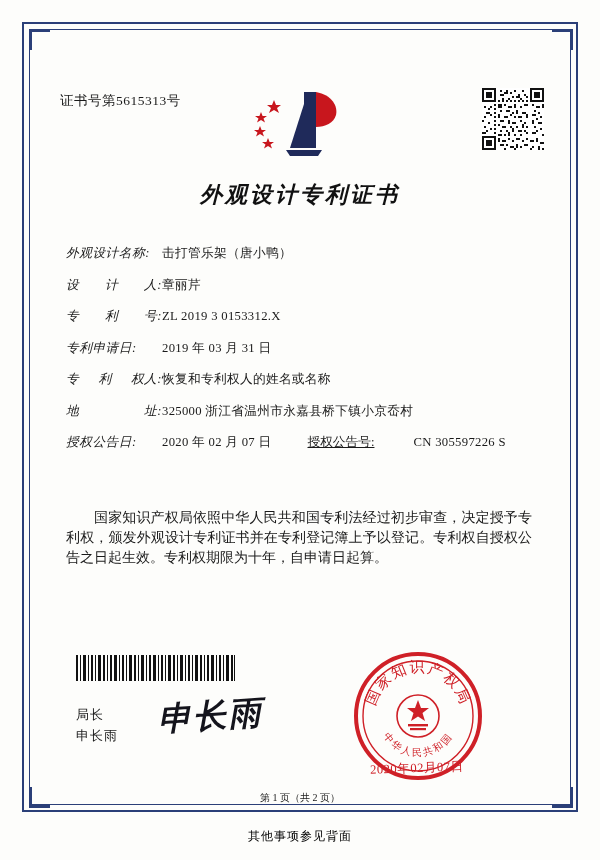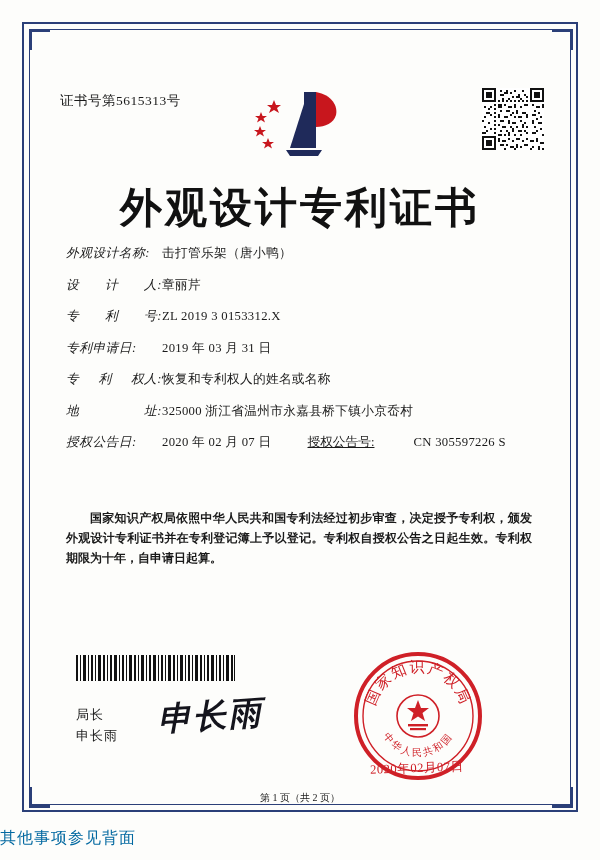--- a/index.html
+++ b/index.html
@@ -68,25 +68,26 @@
     right: 56px; top: 88px;
     width: 62px; height: 62px;
     background: #ffffff;
   }
 
   
   .title {
     position: absolute;
     left: 0; right: 0; top: 180px;
     text-align: center;
-    font-size: 42px;
+    font-size: 22px;
     font-weight: bold;
     letter-spacing: 3px;
     color: #111;
     font-family: "DejaVu Serif", "Liberation Serif", serif;
+    font-style: italic;
   }
 
   
   .fields {
     position: absolute;
     left: 66px; top: 245px;
     width: 470px;
   }
   .frow {
     display: flex;
@@ -117,24 +118,23 @@
     flex: 0 0 106px;
     margin-left: 36px;
     text-decoration: underline;
   }
 
   
   .paras {
     position: absolute;
     left: 66px; top: 508px;
     width: 466px;
-    font-size: 12px;
+    font-size: 14px;
     line-height: 20px;
     text-align: justify;
-    font-weight: bold;
   }
   .paras p {
     margin: 0 0 2px 0;
     text-indent: 2em;
   }
 
   
   .barcode {
     position: absolute;
     left: 76px; top: 655px;
@@ -179,24 +179,24 @@
   
   .page-num {
     position: absolute;
     left: 0; right: 0; top: 791px;
     text-align: center;
     font-size: 10px;
   }
   .back-note {
     position: absolute;
     left: 0; right: 0; top: 828px;
-    text-align: left;
-    font-size: 16px;
+    text-align: center;
+    font-size: 12px;
     letter-spacing: 1px;
-    color: #0369a1;
+    color: #000000;
   }
 </style>
 </head>
 <body>
 
 <div id="page">
 
   <div class="border-outer"></div>
   <div class="border-inner"></div>
   <div class="corner tl"></div>

